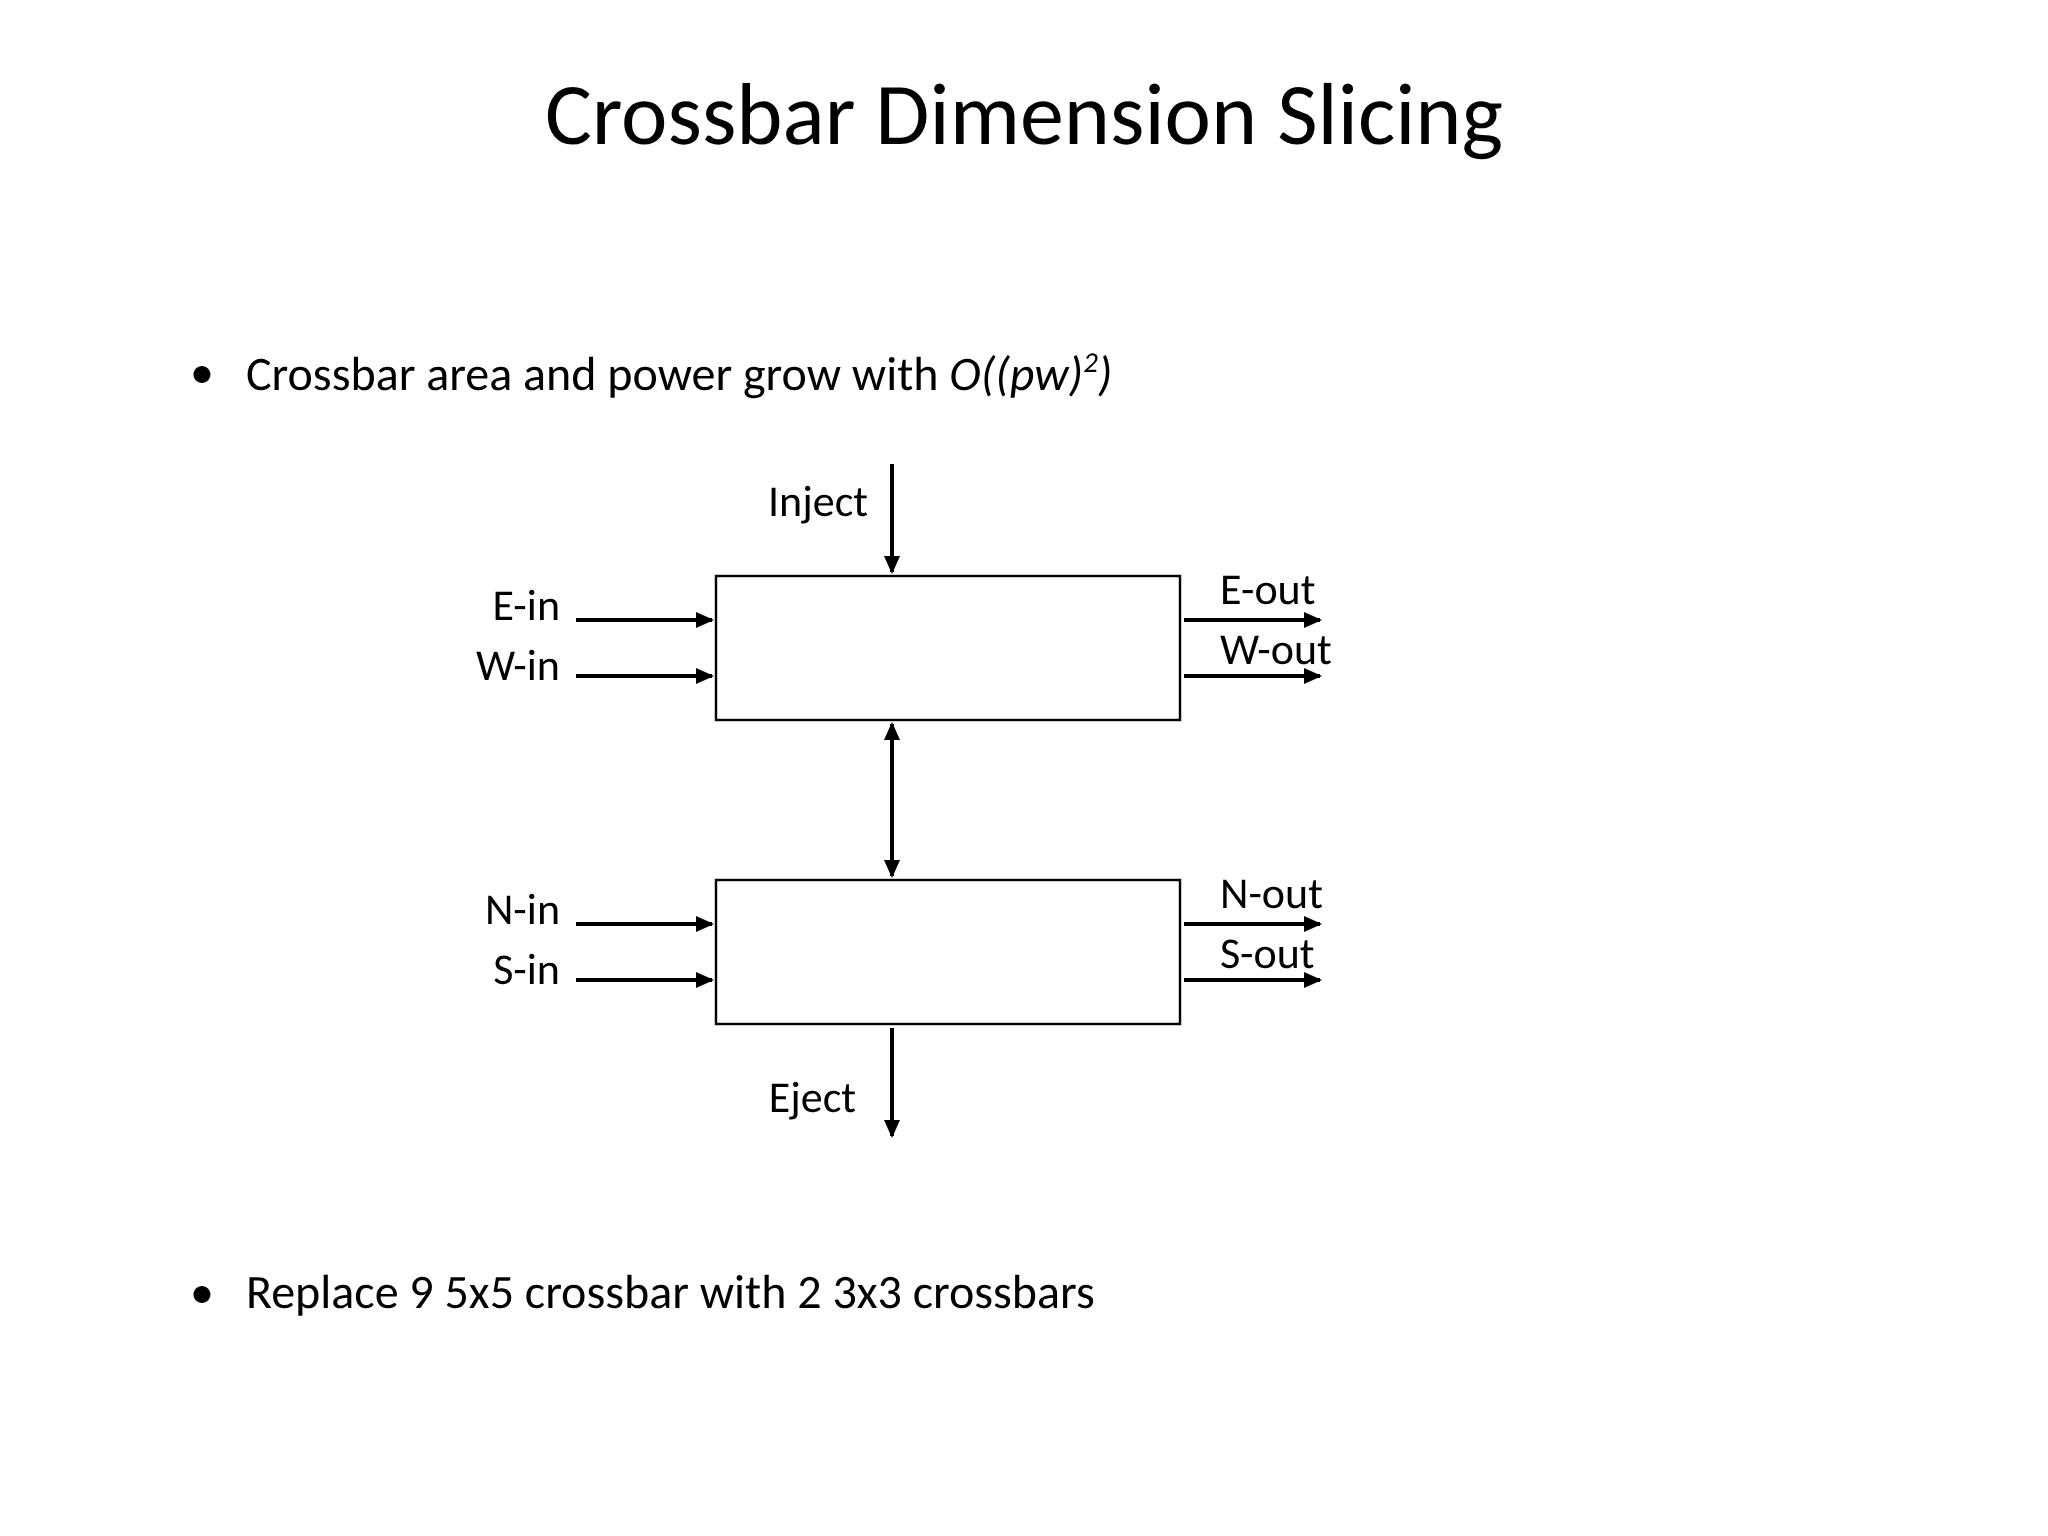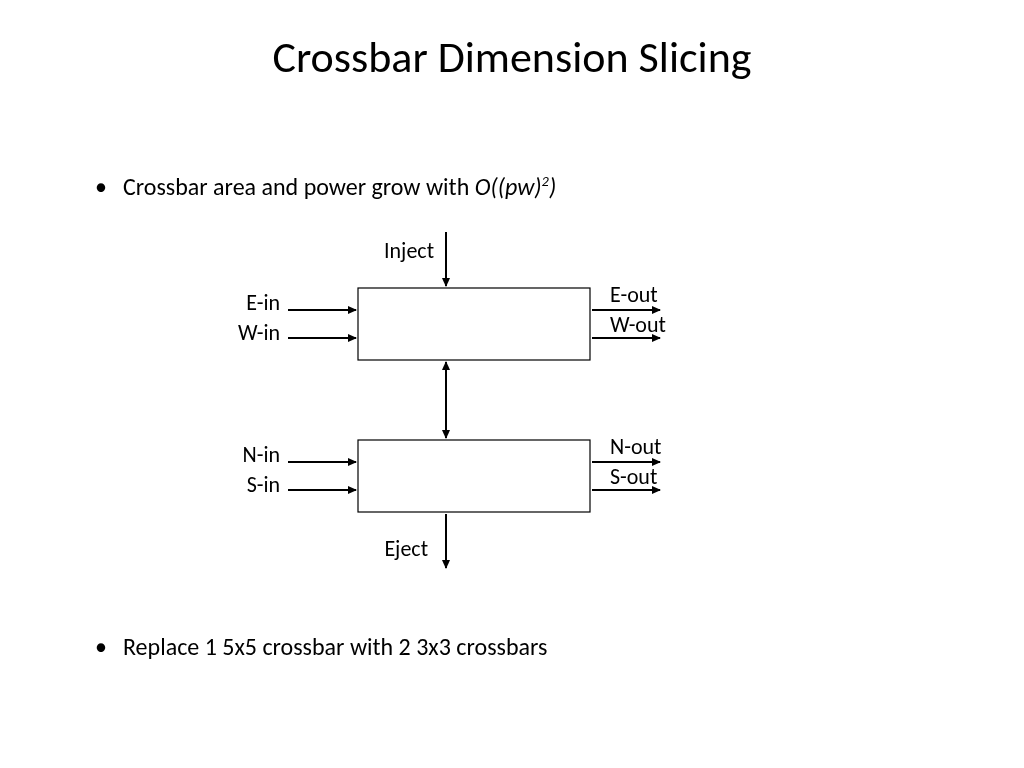--- a/index.html
+++ b/index.html
@@ -58,21 +58,21 @@
   <div class="title">Crossbar Dimension Slicing</div>
 
   <div class="bullets" style="top:172px;">
     <div class="bullet">
       <span>Crossbar area and power grow with </span><span class="italic">O((pw)</span><sup>2</sup><span class="italic">)</span>
     </div>
   </div>
 
   <div class="bullets" style="top:632px;">
     <div class="bullet">
-      <span>Replace 1 5x5 crossbar with 2 3x3 crossbars</span>
+      <span>Replace 9 5x5 crossbar with 2 3x3 crossbars</span>
     </div>
   </div>
 
   <svg class="diagram" viewBox="0 0 1024 768">
     <defs>
       <marker id="ah" markerWidth="10" markerHeight="10" refX="8" refY="5" orient="auto" markerUnits="userSpaceOnUse">
         <path d="M0,1 L9,5 L0,9 Z" fill="#000"></path>
       </marker>
       <marker id="ahs" markerWidth="10" markerHeight="10" refX="1" refY="5" orient="auto" markerUnits="userSpaceOnUse">
         <path d="M9,1 L0,5 L9,9 Z" fill="#000"></path>

